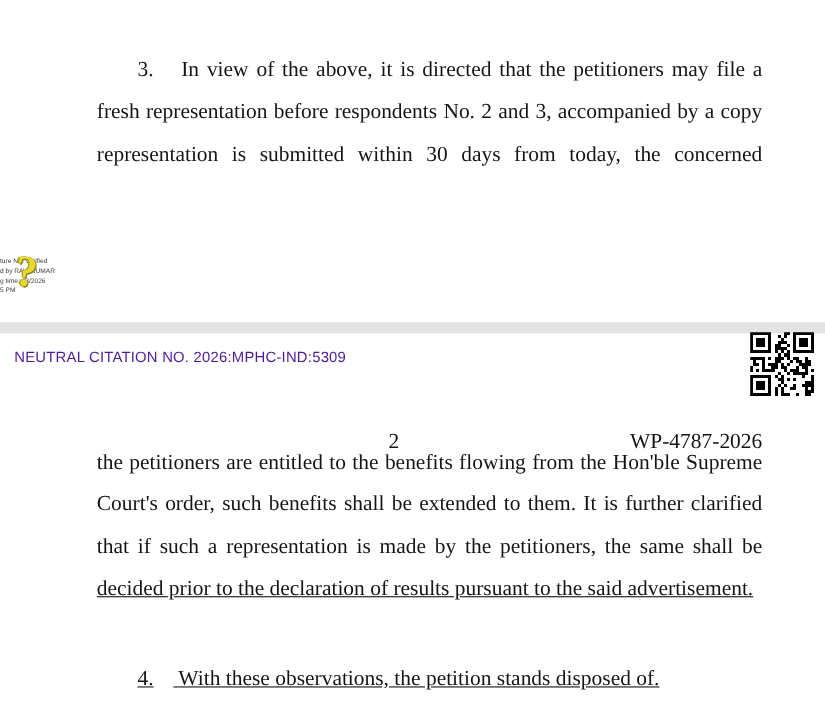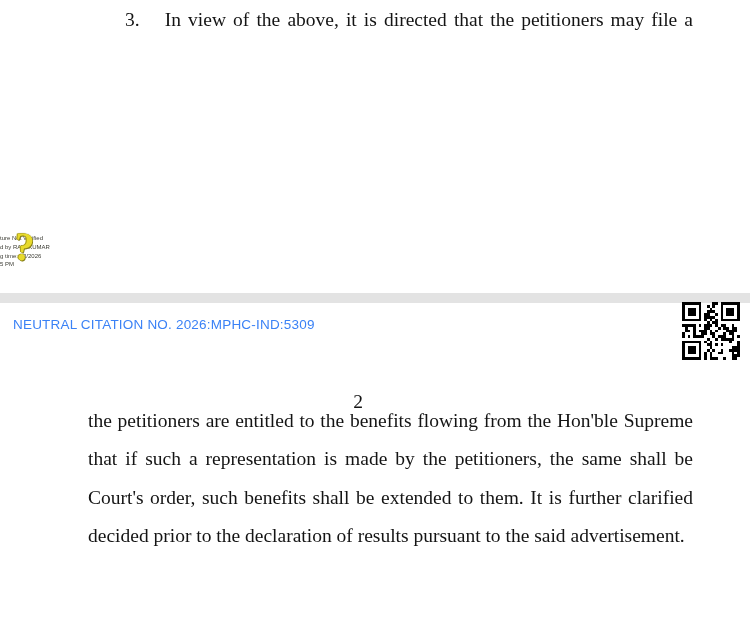--- a/index.html
+++ b/index.html
@@ -29,22 +29,23 @@
   .jline {
     font-size: 19.5px;
     line-height: 38.3px;
     white-space: nowrap;
     text-align: justify;
     text-align-last: justify;
   }
   .jline.plain {
     text-align: left;
     text-align-last: left;
-  }
-  .jline.firstline { padding-left: 37px; width: 568px; }
+    text-decoration: underline;
+  }
+  .jline.firstline { padding-left: 37px; width: 568px; margin-top: 44px; }
   .numgap { display: inline-block; width: 18px; }
 
   
   .stamp {
     position: absolute;
     left: 0;
     top: 227px;
     width: 64px;
     height: 52px;
     overflow: hidden;
@@ -82,21 +83,21 @@
     background: #e3e3e3;
   }
 
   
   .citation {
     position: absolute;
     left: 13px;
     top: 317px;
     font-family: "Liberation Sans", sans-serif;
     font-size: 13.5px;
-    color: #3b82f6;
+    color: #4c1d95;
     letter-spacing: 0.2px;
     white-space: nowrap;
   }
   .qr {
     position: absolute;
     left: 682px;
     top: 302px;
     width: 58px;
     height: 58px;
   }
@@ -119,20 +120,22 @@
     white-space: nowrap;
   }
 </style>
 </head>
 <body>
 
 <div class="screen">
 
   <div class="para-top">
     <div class="jline firstline"><span>3.</span><span class="numgap"></span> <span>In view of the above, it is directed that the petitioners may file a</span></div>
+    <div class="jline">fresh representation before respondents No. 2 and 3, accompanied by a copy</div>
+    <div class="jline">representation is submitted within 30 days from today, the concerned</div>
   </div>
 
   <div class="stamp">
     <div class="stamp-lines">
       <div>ture Not Verified</div>
       <div>d by RAVI KUMAR</div>
       <div>g time: 03/2026</div>
       <div class="stamp-line4">5 PM</div>
     </div>
     <div class="stamp-q">?</div>
@@ -360,21 +363,23 @@
         <rect x="10" y="20" width="1" height="1" fill="#000"></rect>
         <rect x="11" y="20" width="1" height="1" fill="#000"></rect>
         <rect x="12" y="20" width="1" height="1" fill="#000"></rect>
         <rect x="15" y="20" width="1" height="1" fill="#000"></rect>
         <rect x="18" y="20" width="1" height="1" fill="#000"></rect>
         <rect x="19" y="20" width="1" height="1" fill="#000"></rect>
       </svg>
   </div>
 
   <div class="pageno">2</div>
+  <div class="caseno">WP-4787-2026</div>
 
   <div class="para-bottom">
     <div class="jline">the petitioners are entitled to the benefits flowing from the Hon'ble Supreme</div>
+    <div class="jline">Court's order, such benefits shall be extended to them. It is further clarified</div>
     <div class="jline">that if such a representation is made by the petitioners, the same shall be</div>
-    <div class="jline">Court's order, such benefits shall be extended to them. It is further clarified</div>
     <div class="jline plain">decided prior to the declaration of results pursuant to the said advertisement.</div>
+    <div class="jline plain firstline"><span>4.</span><span class="numgap"></span> <span>With these observations, the petition stands disposed of.</span></div>
   </div>
 
 </div>
 
 </body></html>

